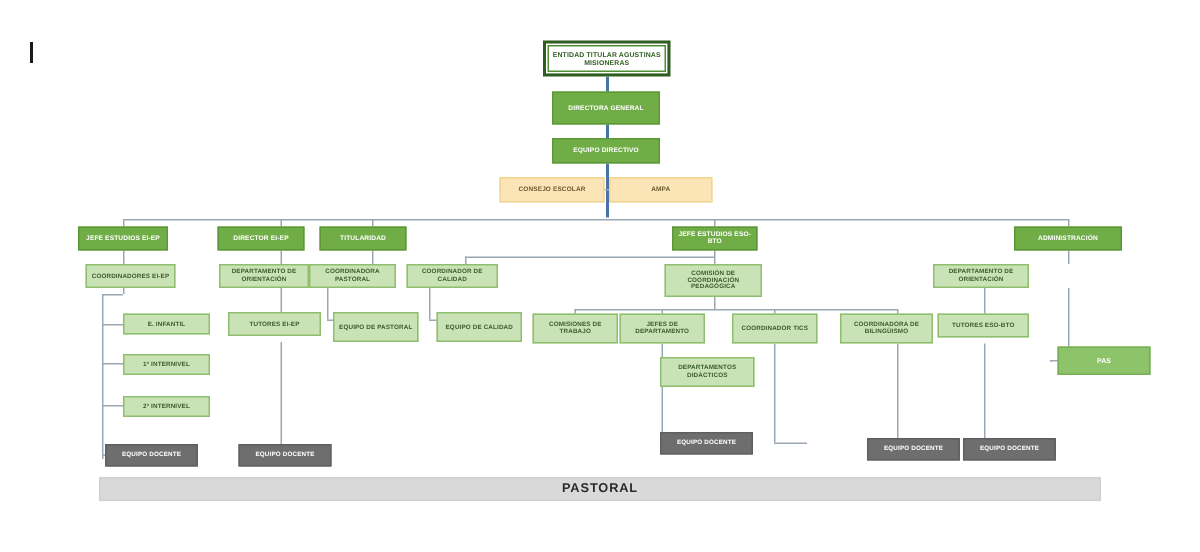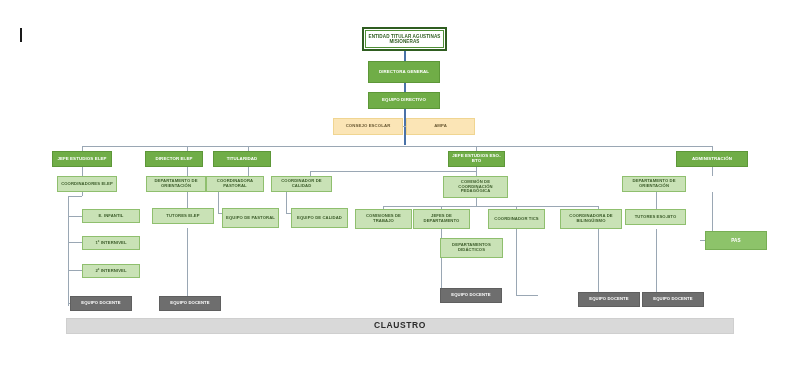--- a/index.html
+++ b/index.html
@@ -254,15 +254,15 @@
   <div class="node gray" style="left:70px; top:296px; width:62px; height:15px;">EQUIPO DOCENTE</div>
 
   <div class="node gray" style="left:159px; top:296px; width:62px; height:15px;">EQUIPO DOCENTE</div>
 
   <div class="node gray" style="left:440px; top:288px; width:62px; height:15px;">EQUIPO DOCENTE</div>
 
   <div class="node gray" style="left:578px; top:292px; width:62px; height:15px;">EQUIPO DOCENTE</div>
 
   <div class="node gray" style="left:642px; top:292px; width:62px; height:15px;">EQUIPO DOCENTE</div>
 
-  <div class="node claustro" style="left:66px; top:318px; width:668px; height:16px;">CLAUSTRO</div>
+  <div class="node claustro" style="left:66px; top:318px; width:668px; height:16px;">PASTORAL</div>
 
 </div>
 
 </body></html>

